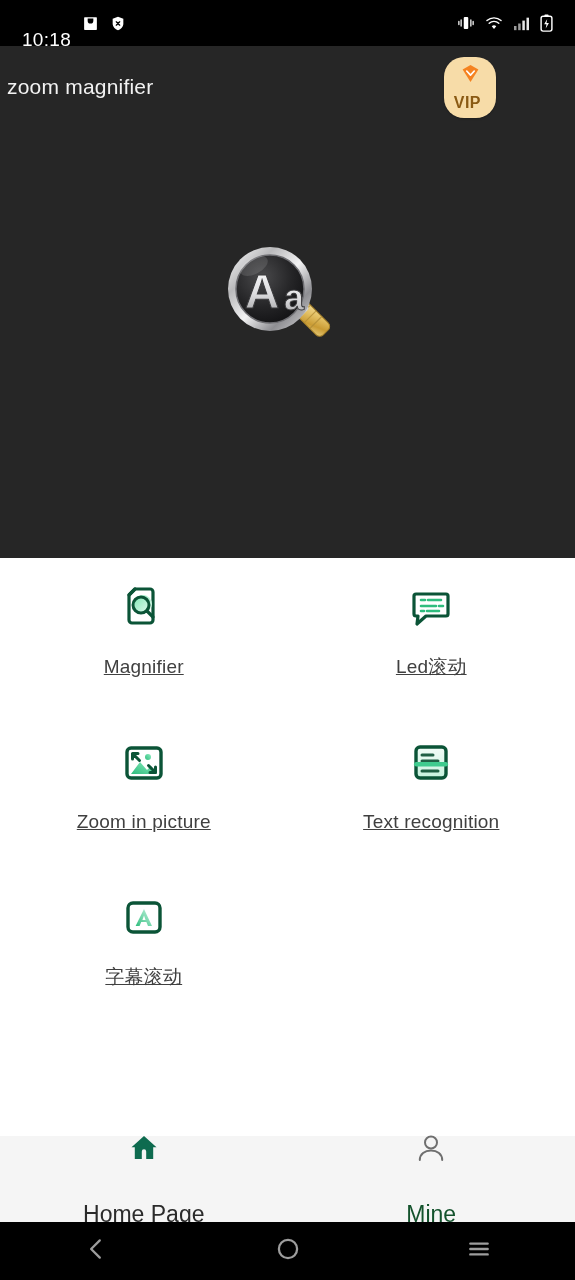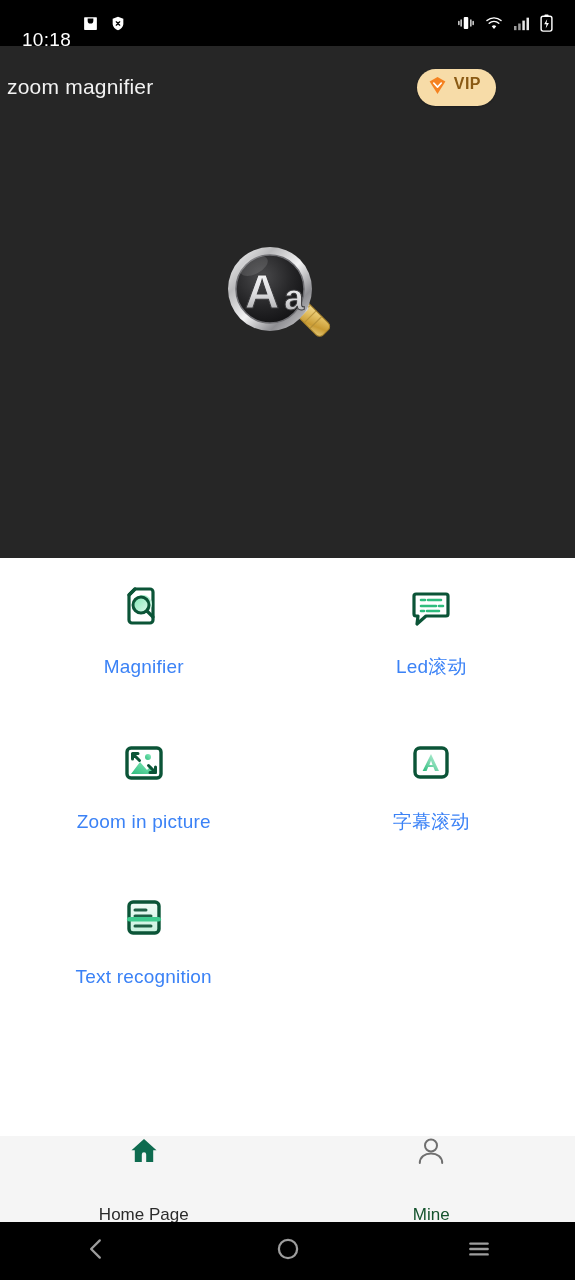--- a/index.html
+++ b/index.html
@@ -30,23 +30,24 @@
   .hero-bottom-fill{
     position:absolute; left:-60px; bottom:-44px; width:695px; height:90px;
     background:#262626; border-bottom-left-radius:50% 100%; border-bottom-right-radius:50% 100%;
   }
   .appbar {
     position:absolute; top:0; left:0; width:503px; height:82px;
     display:flex; align-items:center; padding:0 7px;
   }
   .app-title { font-size:21px; color:#f2f2f2; font-weight:400; letter-spacing:.2px; }
   .vip-badge {
-    margin-left:auto; display:flex; align-items:flex-start; gap:6px;
+    margin-left:auto; display:flex; align-items:flex-end; gap:6px;
     background:#F7DCA8; border-radius:20px; padding:6px 15px 6px 10px;
     box-shadow:0 1px 2px rgba(0,0,0,.25);
+    flex-direction:column;
   }
   .vip-text { font-size:16px; font-weight:700; color:#8a5a14; letter-spacing:.5px; }
 
   
   .hero-art {
     position:absolute; left:0; right:0; top:196px;
     display:flex; align-items:center; justify-content:center;
   }
 
   
@@ -54,35 +55,35 @@
     position:absolute; top:566px; left:0; width:575px;
     display:grid; grid-template-columns:1fr 1fr; row-gap:0;
   }
   .cell {
     height:155px; display:flex; flex-direction:column;
     align-items:center; justify-content:flex-start; padding-top:15px;
     cursor:pointer;
   }
   .cell-icon { width:54px; height:54px; display:flex; align-items:center; justify-content:center; }
   .cell-label {
-    margin-top:22px; font-size:19px; color:#3b82f6; letter-spacing:.2px;
-    text-align:center; line-height:1;
+    margin-top:22px; font-size:19px; color:#404040; letter-spacing:.2px;
+    text-align:center; line-height:1;text-decoration:underline;
   }
 
   
   .tabbar {
     position:absolute; left:0; bottom:58px; width:575px; height:86px;
     background:#F5F5F5; display:flex; align-items:center;
   }
   .tab {
     flex:1; display:flex; flex-direction:column; align-items:center;
     justify-content:center; gap:7px; cursor:pointer; height:100%;
   }
   .tab-icon { width:34px; height:34px; display:flex; align-items:center; justify-content:center; }
-  .tab-label { font-size:17px; line-height:1;margin-top:32px; }
+  .tab-label { font-size:23px; line-height:1;margin-top:32px; }
   .tab-active .tab-label { color:#2b2b2b; }
   .tab-inactive .tab-label { color:#14532d; }
 
   
   .navbar {
     position:absolute; left:0; bottom:0; width:575px; height:58px;
     background:#000; display:flex; align-items:center;
   }
   .navbtn { flex:1; display:flex; align-items:center; justify-content:center; cursor:pointer; }
 </style>
@@ -250,51 +251,51 @@
           <path d="M37.5 35.5v-5.5M37.5 35.5h-5.5M37.5 35.5l-7-7" stroke="#0B5437" stroke-width="3" stroke-linecap="round" stroke-linejoin="round"></path>
         </svg>
       </div>
       <div class="cell-label">Zoom in picture</div>
     </div>
 
     <div class="cell">
       <div class="cell-icon">
         <svg width="52" height="52" viewBox="0 0 52 52">
           <defs>
-              <linearGradient id="g4" x1="0" y1="1" x2="1" y2="0">
-            <stop offset="0%" stop-color="#2FBD7E"></stop>
-                <stop offset="100%" stop-color="#C9F5E1"></stop>
-              </linearGradient>
-            </defs>
-          <rect x="10" y="11" width="32" height="29" rx="5" fill="none" stroke="#0B5437" stroke-width="3.4"></rect>
-          <path d="M26 17l8 17h-4l-1.6-4h-5.2L21.6 34h-4zM26 23.5L24.4 28h3.2z" fill="url(#g4)"></path>
-        </svg>
-      </div>
-      <div class="cell-label">字幕滚动</div>
-    </div>
-
-    <div class="cell">
-      <div class="cell-icon">
-        <svg width="52" height="52" viewBox="0 0 52 52">
-          <defs>
               <linearGradient id="g5" x1="0" y1="0" x2="0" y2="1">
             <stop offset="0%" stop-color="#F2FCF7"></stop>
                 <stop offset="100%" stop-color="#C7F2DE"></stop>
               </linearGradient>
             </defs>
           <rect x="11" y="10" width="30" height="31" rx="4" fill="url(#g5)" stroke="#0B5437" stroke-width="3.4"></rect>
           <path d="M17 18h11" stroke="#1F5F44" stroke-width="3" stroke-linecap="round"></path>
           <path d="M17 24h16" stroke="#1F5F44" stroke-width="3" stroke-linecap="round"></path>
           <path d="M17 34h16" stroke="#1F5F44" stroke-width="3" stroke-linecap="round"></path>
           <rect x="9" y="25" width="34" height="4.6" rx="2.3" fill="#3FCB8E"></rect>
         </svg>
       </div>
       <div class="cell-label">Text recognition</div>
     </div>
 
+    <div class="cell">
+      <div class="cell-icon">
+        <svg width="52" height="52" viewBox="0 0 52 52">
+          <defs>
+              <linearGradient id="g4" x1="0" y1="1" x2="1" y2="0">
+            <stop offset="0%" stop-color="#2FBD7E"></stop>
+                <stop offset="100%" stop-color="#C9F5E1"></stop>
+              </linearGradient>
+            </defs>
+          <rect x="10" y="11" width="32" height="29" rx="5" fill="none" stroke="#0B5437" stroke-width="3.4"></rect>
+          <path d="M26 17l8 17h-4l-1.6-4h-5.2L21.6 34h-4zM26 23.5L24.4 28h3.2z" fill="url(#g4)"></path>
+        </svg>
+      </div>
+      <div class="cell-label">字幕滚动</div>
+    </div>
+
 
   </div>
 
   <div class="tabbar">
     <div class="tab tab-active">
       <span class="tab-icon">
         <svg width="32" height="32" viewBox="0 0 32 32">
           <path d="M16 4L3.5 15.2h3.3V27h7V19.5a2.2 2.2 0 0 1 4.4 0V27h7V15.2h3.3z" fill="#0E6B4F"></path>
         </svg>
       </span>

